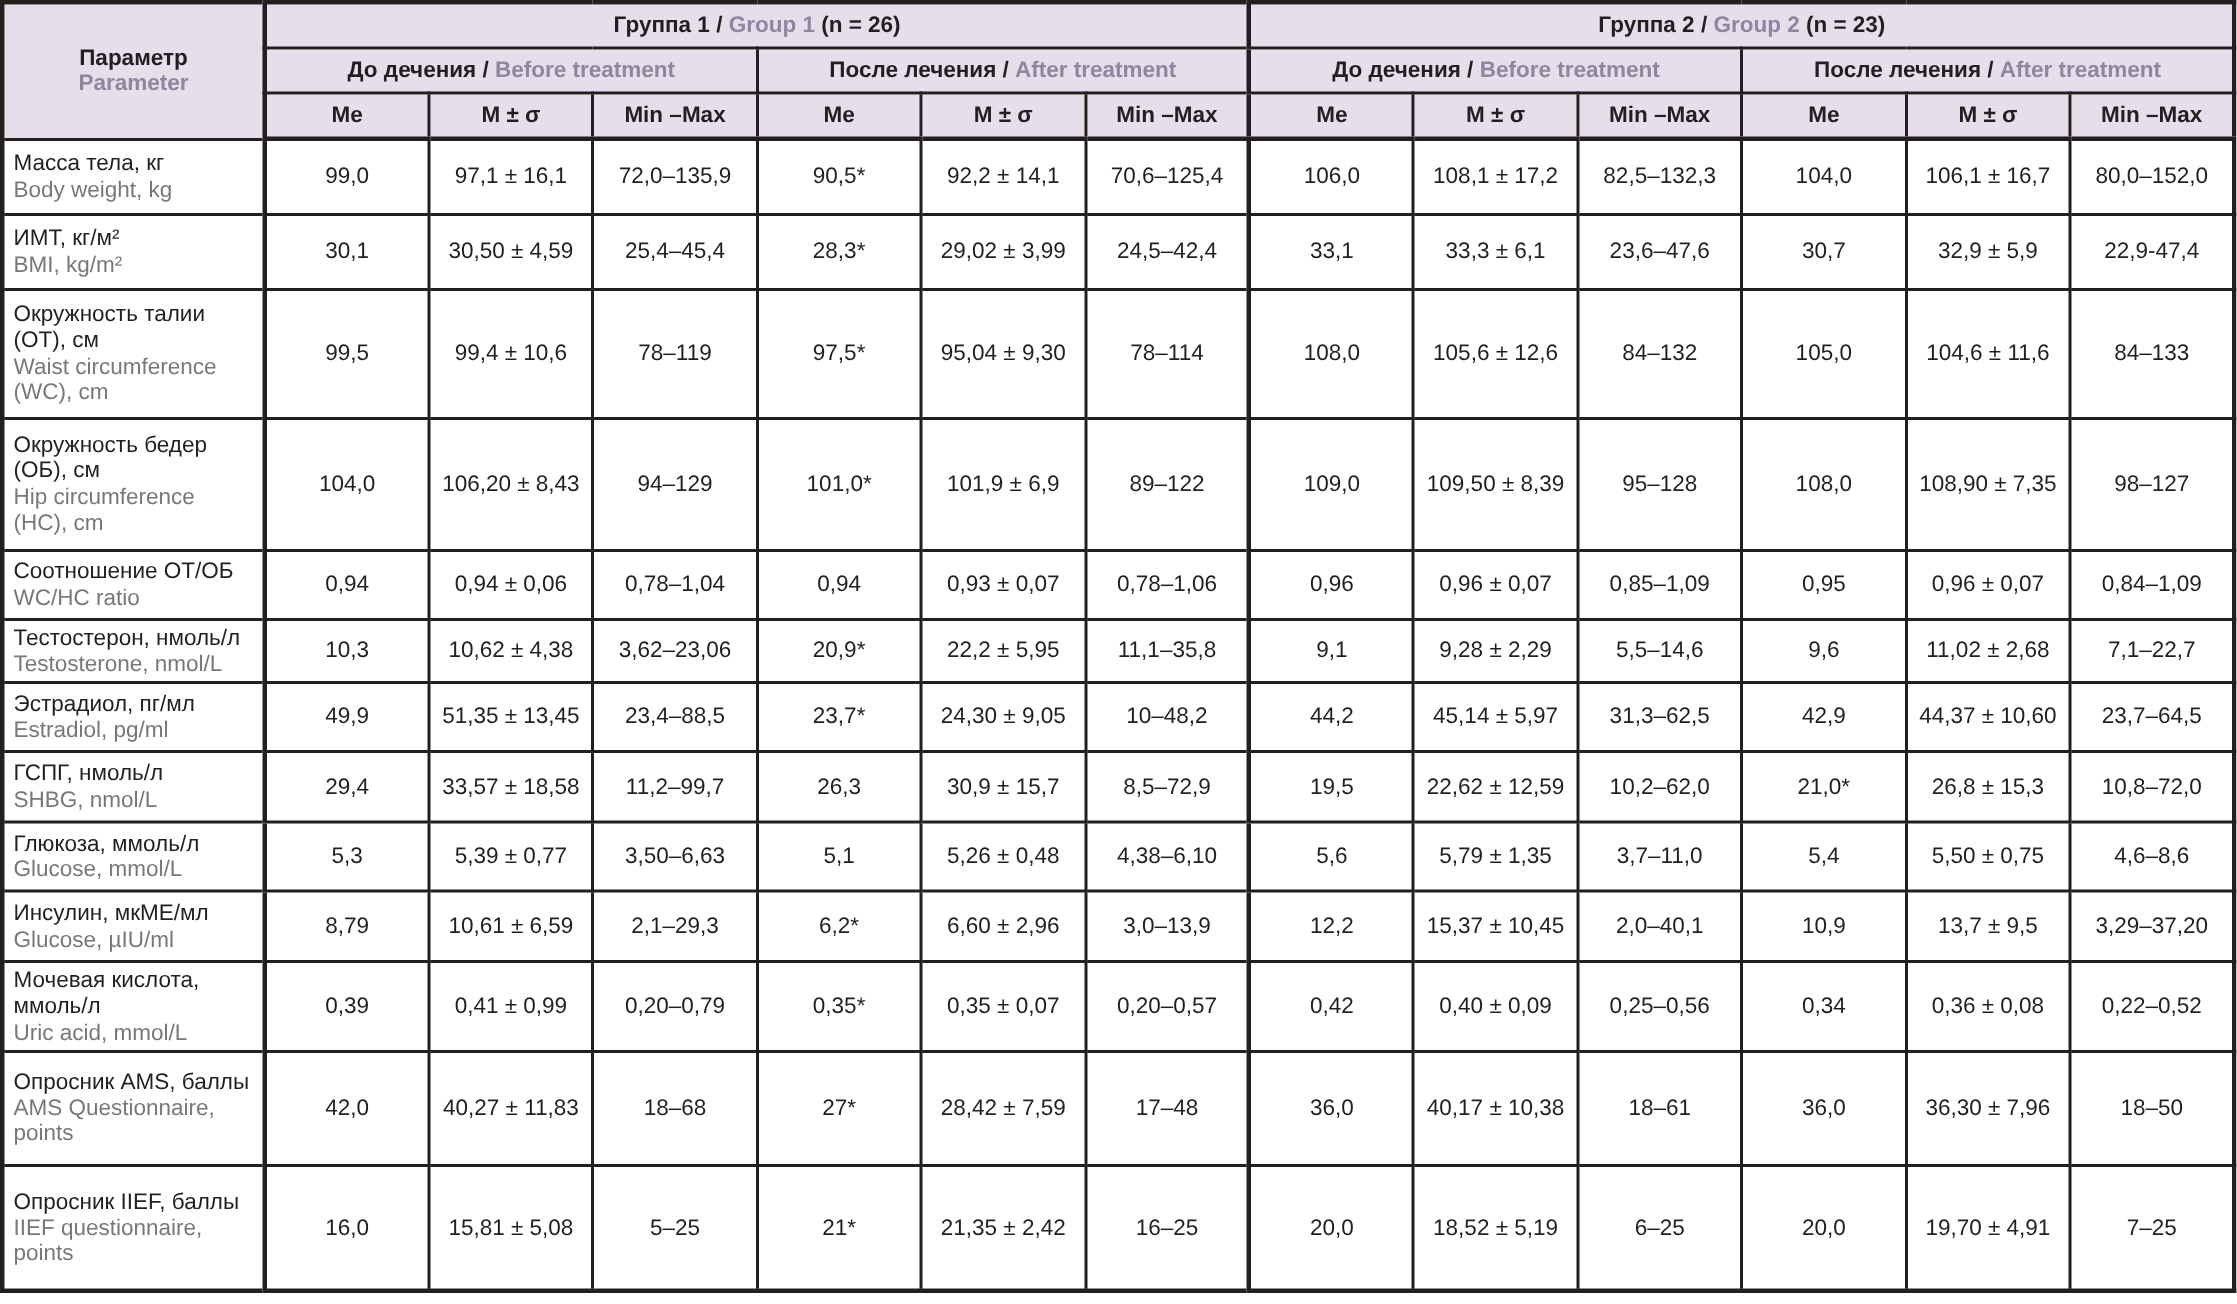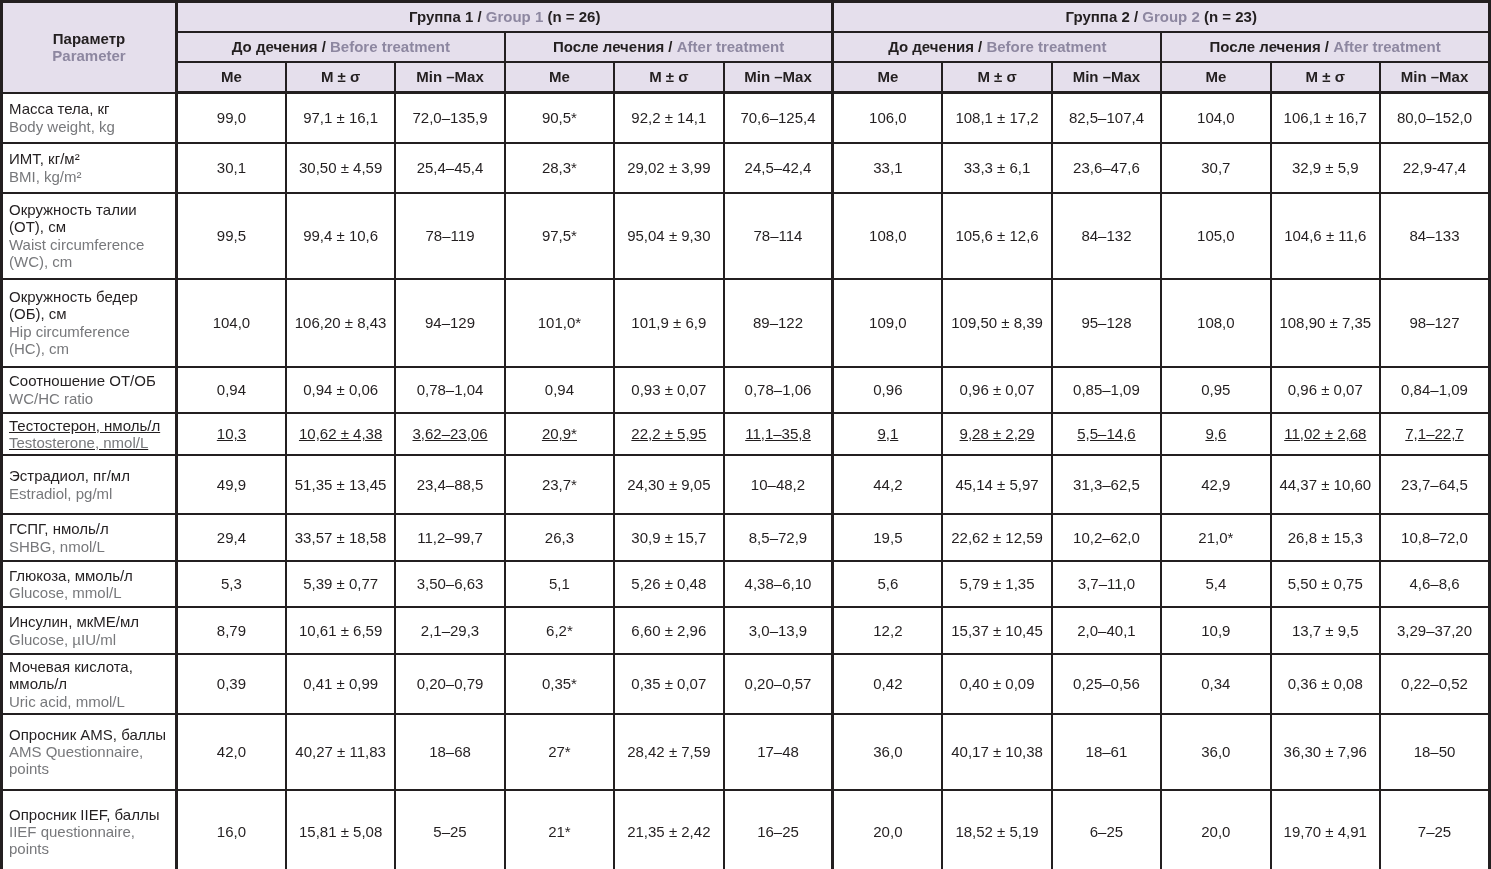--- a/index.html
+++ b/index.html
@@ -48,22 +48,22 @@
     padding:3px 6px;
     border-right:3px solid var(--ink);
   }
   .param-ru{color:var(--ink);display:block;}
   .param-en{color:var(--gray);display:block;}
   tbody tr:nth-child(1){height:50px;}
   tbody tr:nth-child(2){height:50px;}
   tbody tr:nth-child(3){height:86px;}
   tbody tr:nth-child(4){height:88px;}
   tbody tr:nth-child(5){height:46px;}
-  tbody tr:nth-child(6){height:32px;text-decoration:underline;}
-  tbody tr:nth-child(7){height:59px;}
+  tbody tr:nth-child(6){height:32px;}
+  tbody tr:nth-child(7){height:46px;}
   tbody tr:nth-child(8){height:47px;margin-left:16px;}
   tbody tr:nth-child(9){height:46px;}
   tbody tr:nth-child(10){height:47px;}
   tbody tr:nth-child(11){height:52px;}
   tbody tr:nth-child(12){height:76px;}
   tbody tr:nth-child(13){height:84px;}
 </style>
 </head>
 <body>
 
@@ -130,21 +130,21 @@
             <span class="param-en">Body weight, kg</span>
           </td>
           <td>99,0</td>
           <td>97,1 ± 16,1</td>
           <td>72,0–135,9</td>
           <td>90,5*</td>
           <td>92,2 ± 14,1</td>
           <td>70,6–125,4</td>
           <td class="thick-left">106,0</td>
           <td>108,1 ± 17,2</td>
-          <td>82,5–107,4</td>
+          <td>82,5–132,3</td>
           <td>104,0</td>
           <td>106,1 ± 16,7</td>
           <td>80,0–152,0</td>
         </tr>
         <tr>
           <td class="param">
             <span class="param-ru">ИМТ, кг/м²</span>
             <span class="param-en">BMI, kg/m²</span>
           </td>
           <td>30,1</td>

